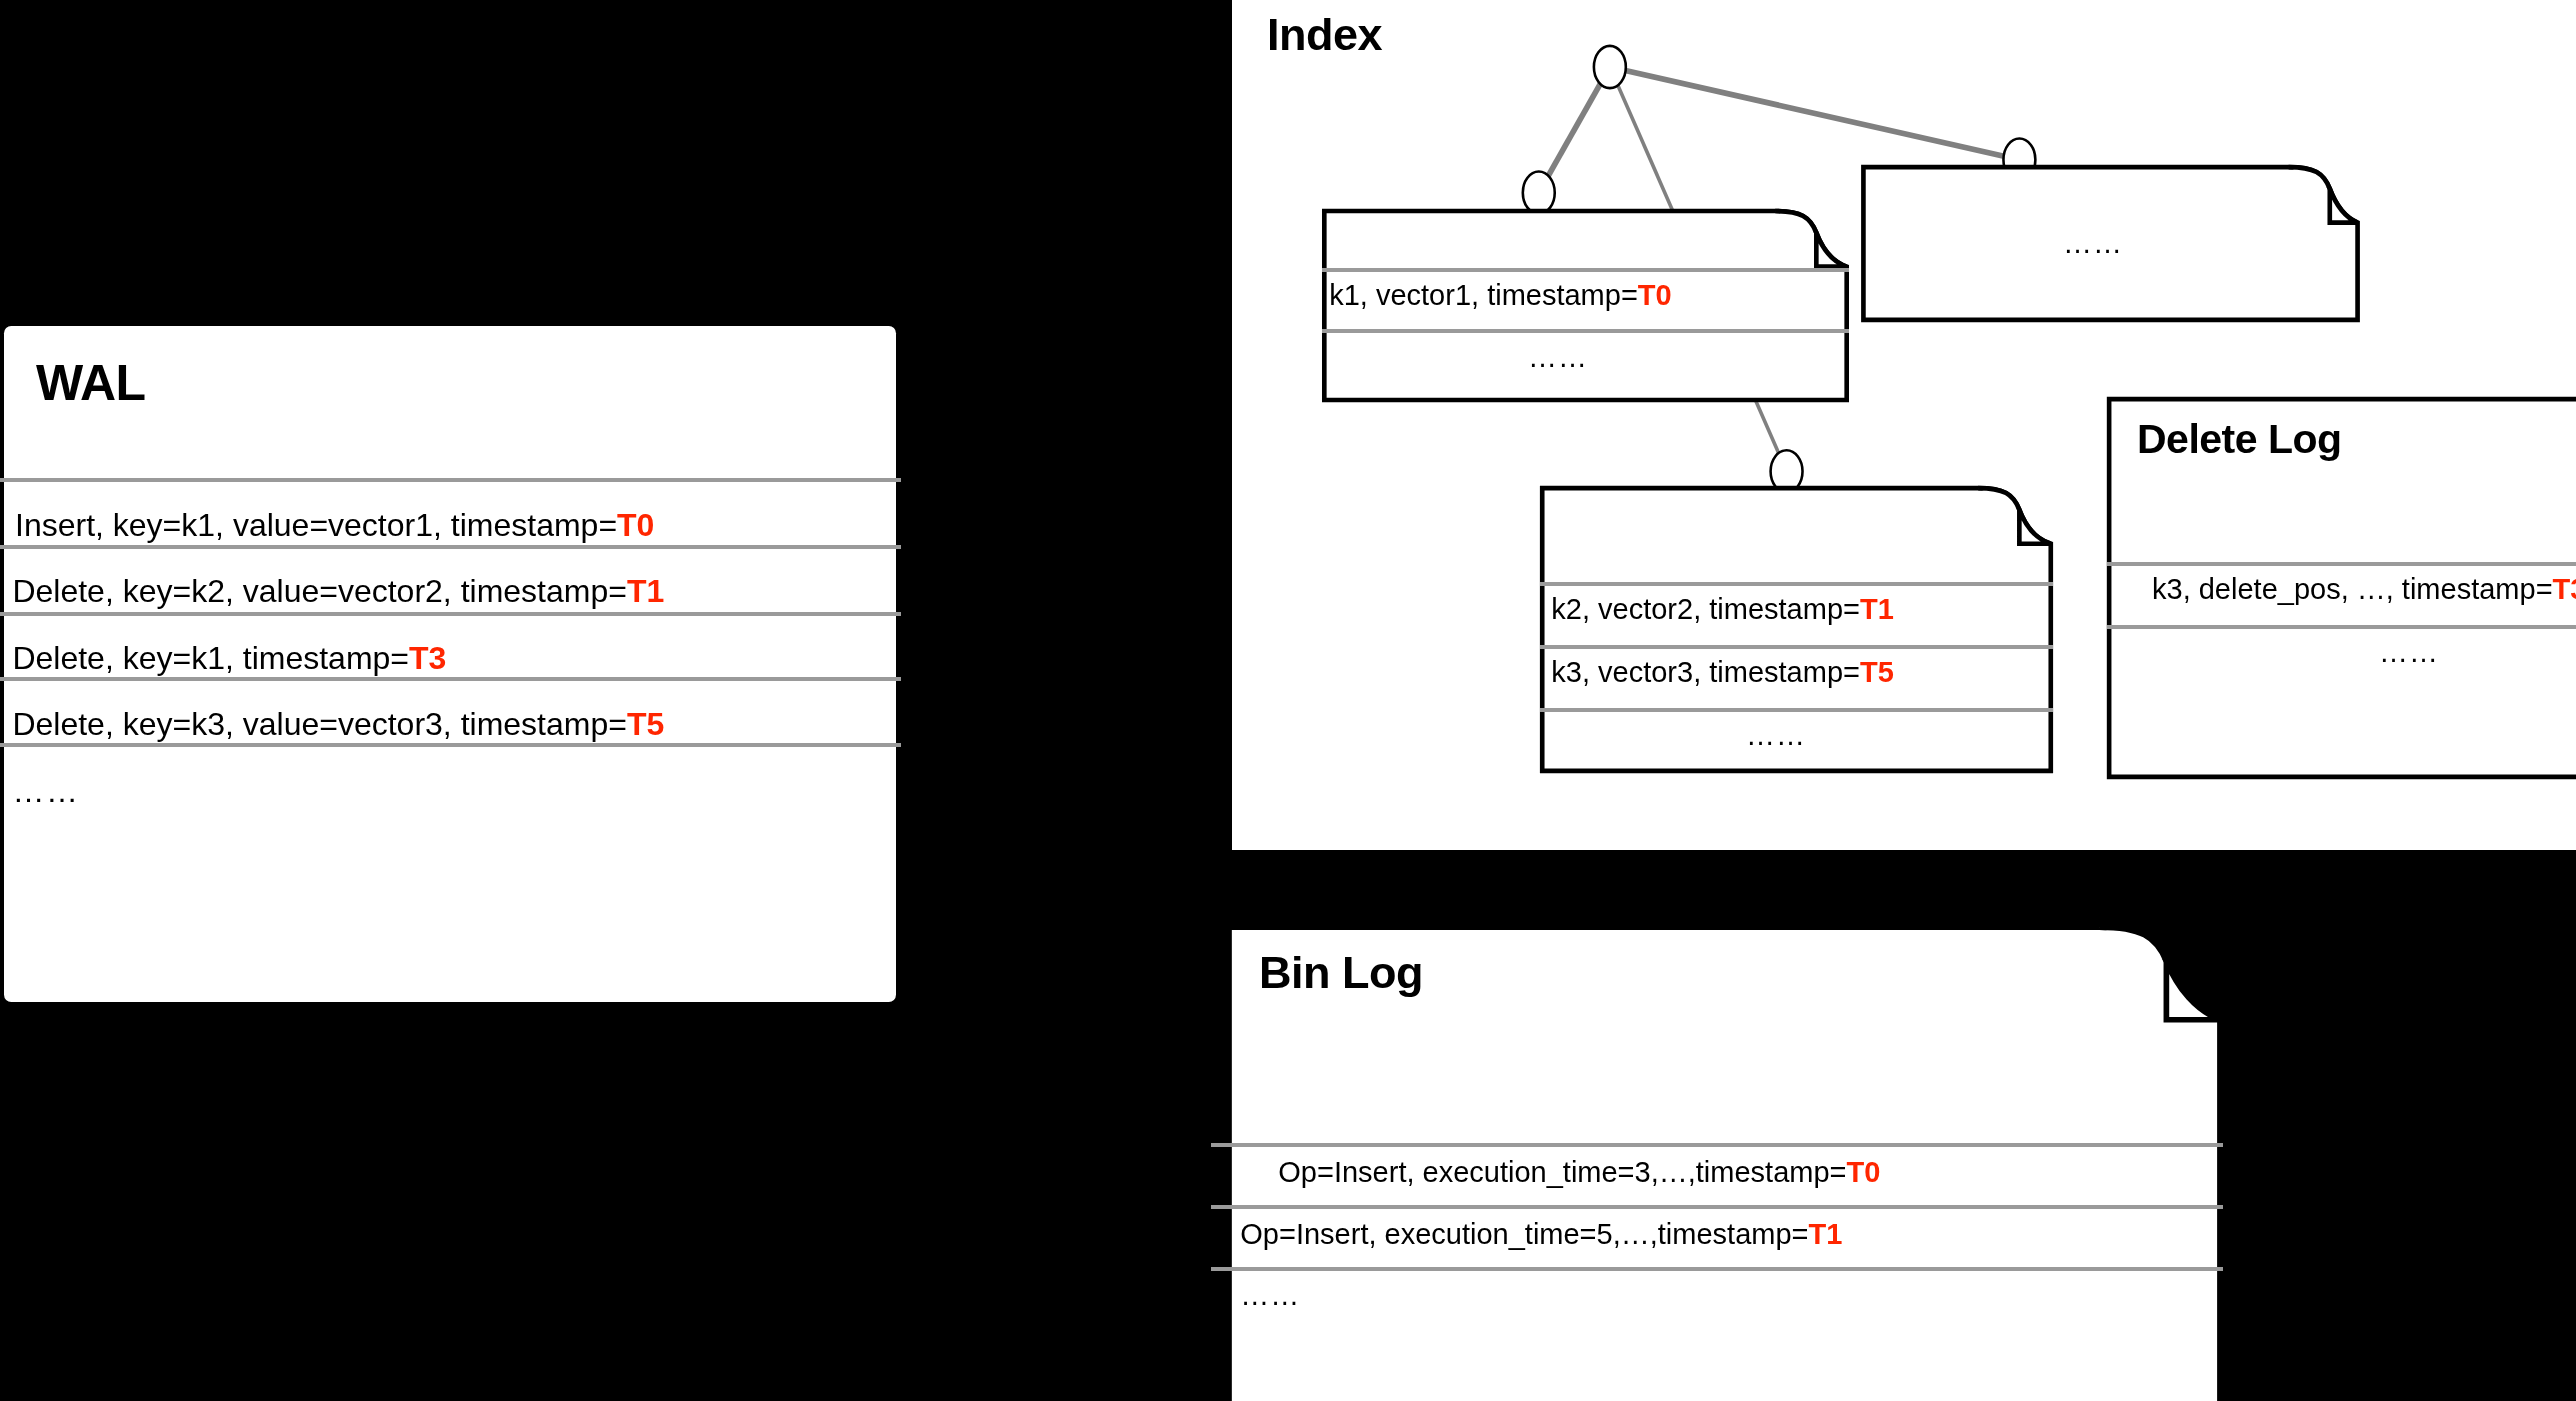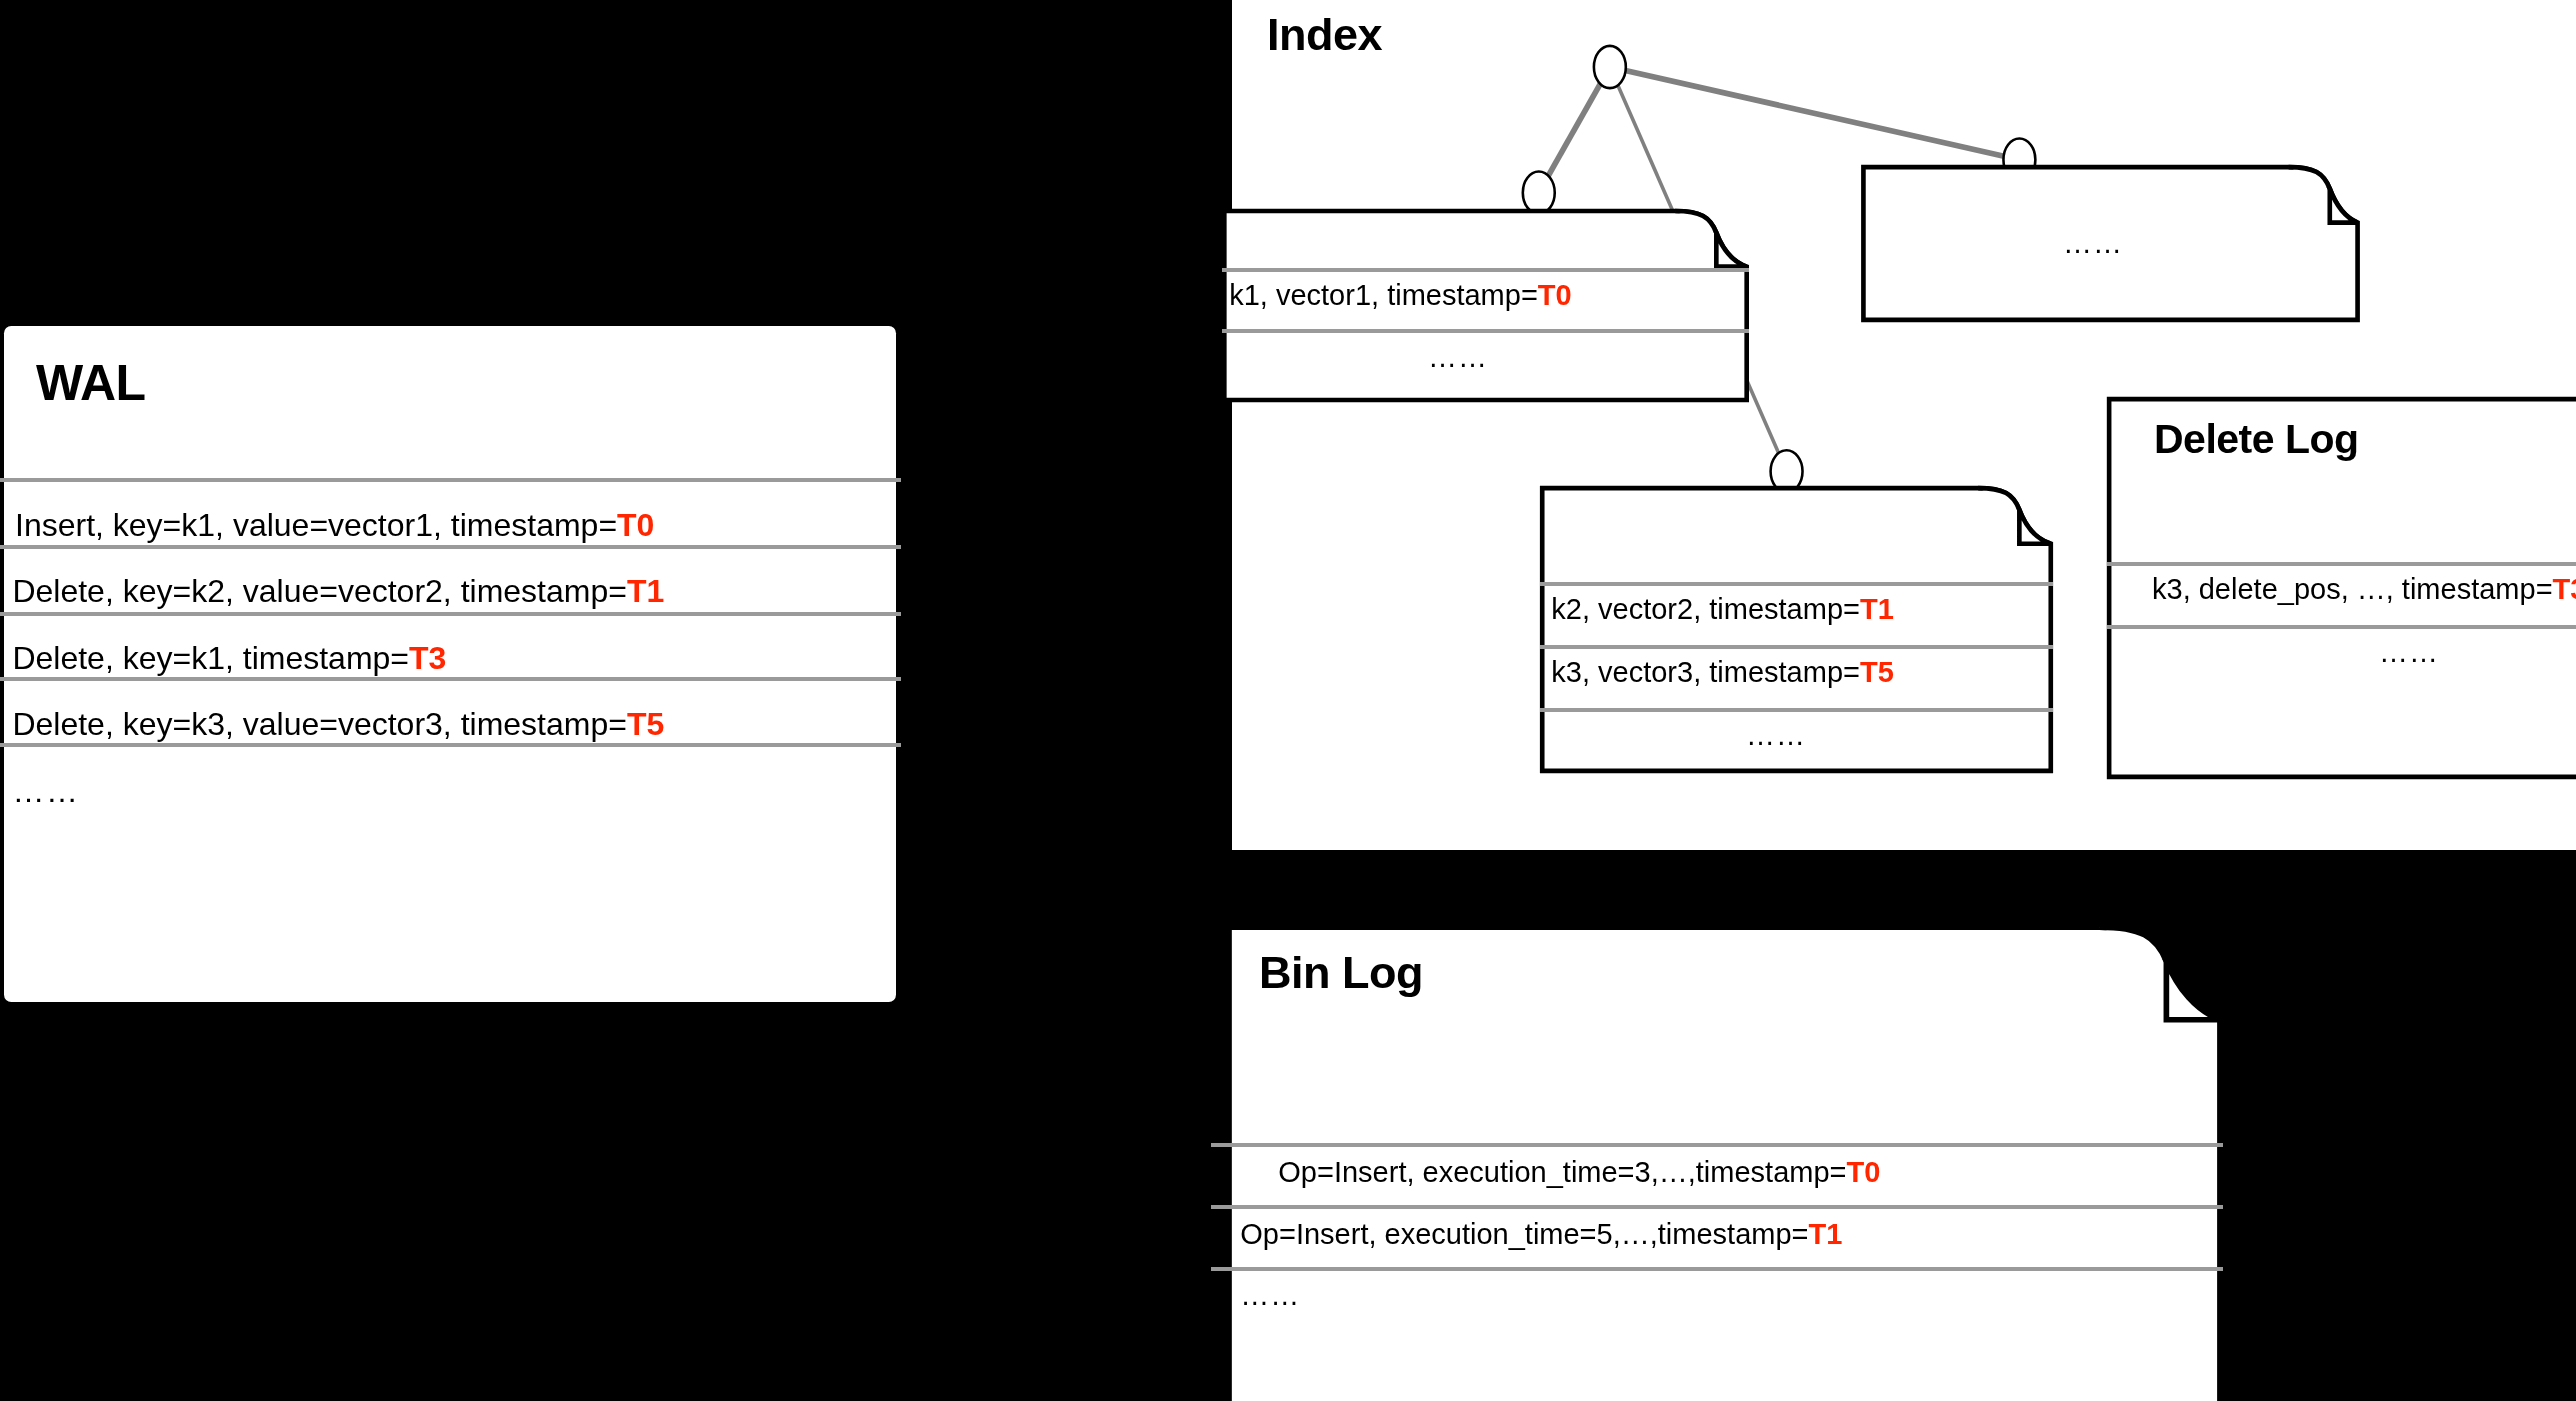--- a/index.html
+++ b/index.html
@@ -70,21 +70,21 @@
   </g>
   <line x1="733" y1="130" x2="1076" y2="915" stroke="#808080" stroke-width="7" fill="none"></line>
   <g fill="#ffffff" stroke="#000000" stroke-width="5">
     <ellipse cx="733" cy="130" rx="31" ry="41"></ellipse>
     <ellipse cx="595" cy="374" rx="31" ry="41"></ellipse>
     <ellipse cx="1528" cy="310" rx="31" ry="41"></ellipse>
     <ellipse cx="1076" cy="915" rx="31" ry="41"></ellipse>
   </g>
 </svg>
 
-<div class="docbox" style="left:1222px;top:209px;width:446px;height:193px;">
+<div class="docbox" style="left:1322px;top:209px;width:446px;height:193px;">
   <svg width="527" height="193" viewBox="0 0 1023 375">
     <path d="M4 4 H 880 C 930 4 948 16 960 46 C 972 78 990 102 1019 112 L 1019 371 H 4 Z" fill="#ffffff" stroke="#000000" stroke-width="9"></path>
     <path d="M880 4 C 930 4 948 16 960 46 L 960 112 L 1019 112 C 990 102 972 78 960 46" fill="#ffffff" stroke="#000000" stroke-width="9"></path>
   </svg>
   <div class="sep" style="left:0px;top:59px;width:527px;"></div>
   <div class="sep" style="left:0px;top:120px;width:527px;"></div>
   <div class="doc-txt" style="left:7.2px;top:70px;font-size:29px;"><span>k1, vector1, timestamp=</span><span class="ts">T0</span></div>
   <div class="dots" style="left:206px;top:132px;font-size:29px;">……</div>
 </div>
 
@@ -107,21 +107,21 @@
   <div class="doc-txt" style="left:11.3px;top:107px;font-size:29px;"><span>k2, vector2, timestamp=</span><span class="ts">T1</span></div>
   <div class="doc-txt" style="left:11.3px;top:170px;font-size:29px;"><span>k3, vector3, timestamp=</span><span class="ts">T5</span></div>
   <div class="dots" style="left:206px;top:233px;font-size:29px;">……</div>
 </div>
 
 <div class="docbox" style="left:2107px;top:397px;width:672px;height:382px;">
   <svg width="672" height="382" viewBox="0 0 1305 742">
     <path d="M4 4 H 1125 C 1180 4 1200 18 1214 52 C 1228 90 1250 118 1301 130 L 1301 738 H 4 Z" fill="#ffffff" stroke="#000000" stroke-width="9"></path>
     <path d="M1125 4 C 1180 4 1200 18 1214 52 L 1214 130 L 1301 130 C 1250 118 1228 90 1214 52" fill="#ffffff" stroke="#000000" stroke-width="9"></path>
   </svg>
-  <div class="title" style="left:47px;top:18.5px;font-size:41px;">Delete Log</div>
+  <div class="title" style="left:30px;top:18.5px;font-size:41px;">Delete Log</div>
   <div class="sep" style="left:0px;top:165px;width:672px;"></div>
   <div class="sep" style="left:0px;top:228px;width:672px;"></div>
   <div class="doc-txt" style="left:45px;top:176px;font-size:29px;"><span>k3, delete_pos, …, timestamp=</span><span class="ts">T3</span></div>
   <div class="dots" style="left:272px;top:239px;font-size:29px;">……</div>
 </div>
 
 <div class="docbox" id="binlog-shape" style="left:1229px;top:925px;width:993px;height:479px;">
   <svg width="993" height="479" viewBox="0 0 1928 930">
     <path d="M0 4 H 1690 C 1770 4 1800 22 1820 70 C 1842 124 1878 166 1924 184 L 1924 930 L 0 930 Z" fill="#ffffff" stroke="#000000" stroke-width="11"></path>
     <path d="M1690 4 C 1770 4 1800 22 1820 70 L 1820 184 L 1924 184 C 1878 166 1842 124 1820 70" fill="#ffffff" stroke="#000000" stroke-width="11"></path>

